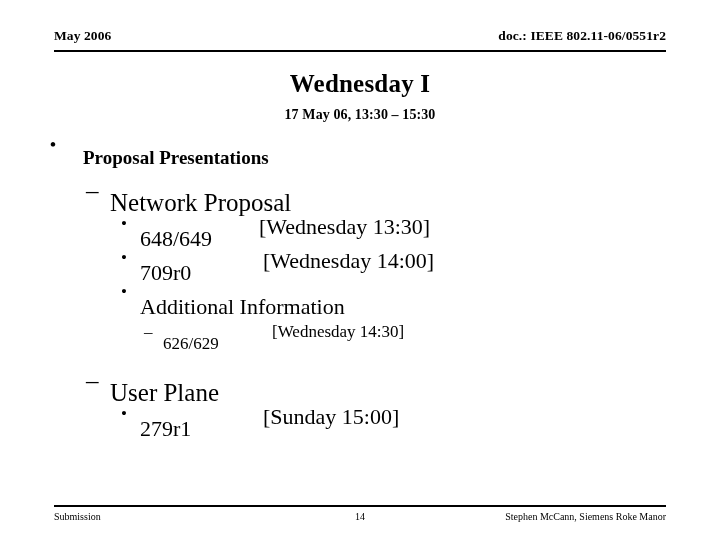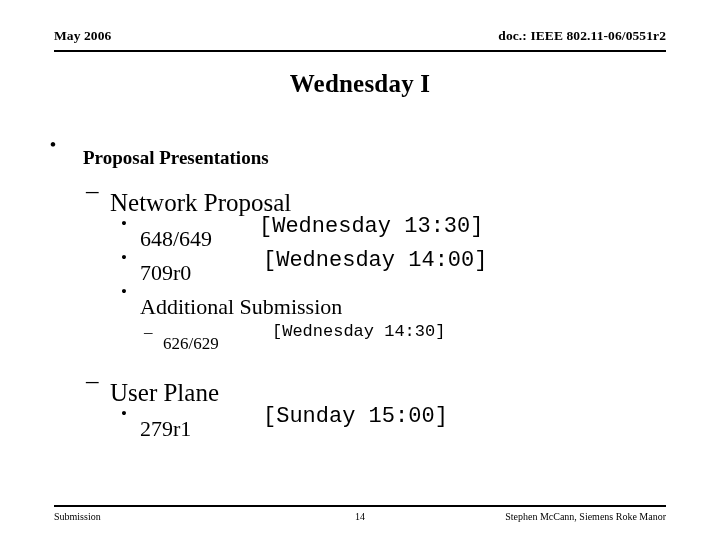--- a/index.html
+++ b/index.html
@@ -84,21 +84,20 @@
     position: absolute;
     top: 0;
   }
   .line .text {
     display: inline-block;
     margin-top: 12px;
   }
   .line .bracket {
     position: absolute;
     top: 0;
-    font-family: Liberation Mono, monospace;
   }
 
   
   .lvl1 {
     font-size: 19px;
     font-weight: bold;
     line-height: 1.25;
     height: 27px;
     padding-left: 83px;
   }
@@ -185,20 +184,21 @@
 
   <div class="header">
     <div class="header-inner">
       <span class="header-left">May 2006</span>
       <span class="header-right">doc.: IEEE 802.11-06/0551r2</span>
     </div>
   </div>
 
   <div class="title-block">
     <div class="slide-title">Wednesday I</div>
+    <div class="slide-subtitle">17 May 06, 13:30 – 15:30</div>
   </div>
 
   <div class="body-area">
 
     <div class="line lvl1">
       <span class="marker">•</span>
       <span class="text">Proposal Presentations</span>
     </div>
 
     <div class="line lvl2 gap-before-lvl2">
@@ -213,21 +213,21 @@
     </div>
 
     <div class="line lvl3 tab-wide">
       <span class="marker">•</span>
       <span class="text">709r0</span>
       <span class="bracket">[Wednesday 14:00]</span>
     </div>
 
     <div class="line lvl3">
       <span class="marker">•</span>
-      <span class="text">Additional Submission</span>
+      <span class="text">Additional Information</span>
     </div>
 
     <div class="line lvl4 gap-before-lvl4">
       <span class="marker">–</span>
       <span class="text">626/629</span>
       <span class="bracket">[Wednesday 14:30]</span>
     </div>
 
     <div class="line lvl2 gap-before-userplane">
       <span class="marker">–</span>

